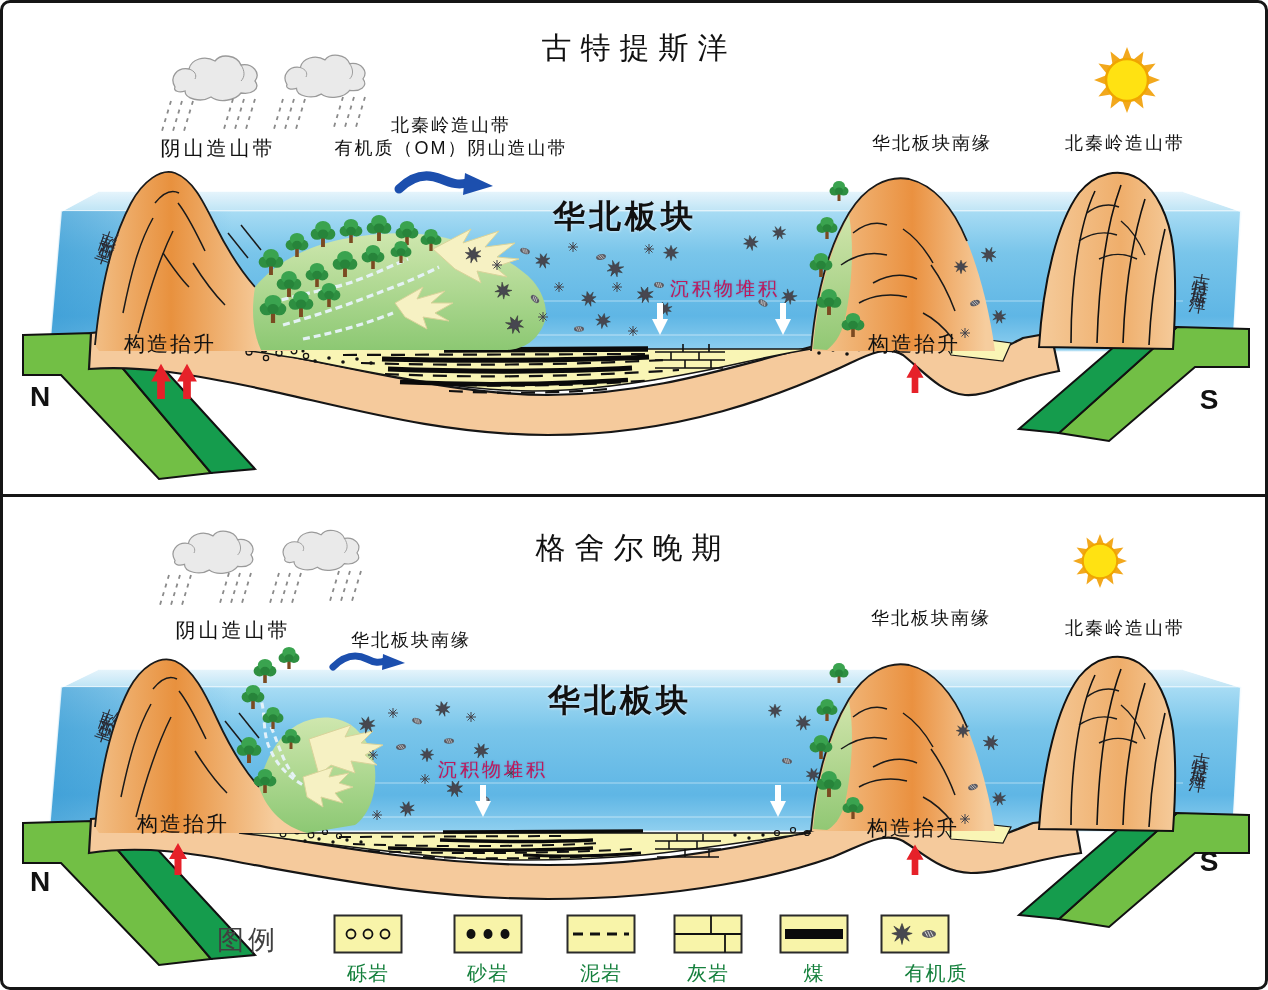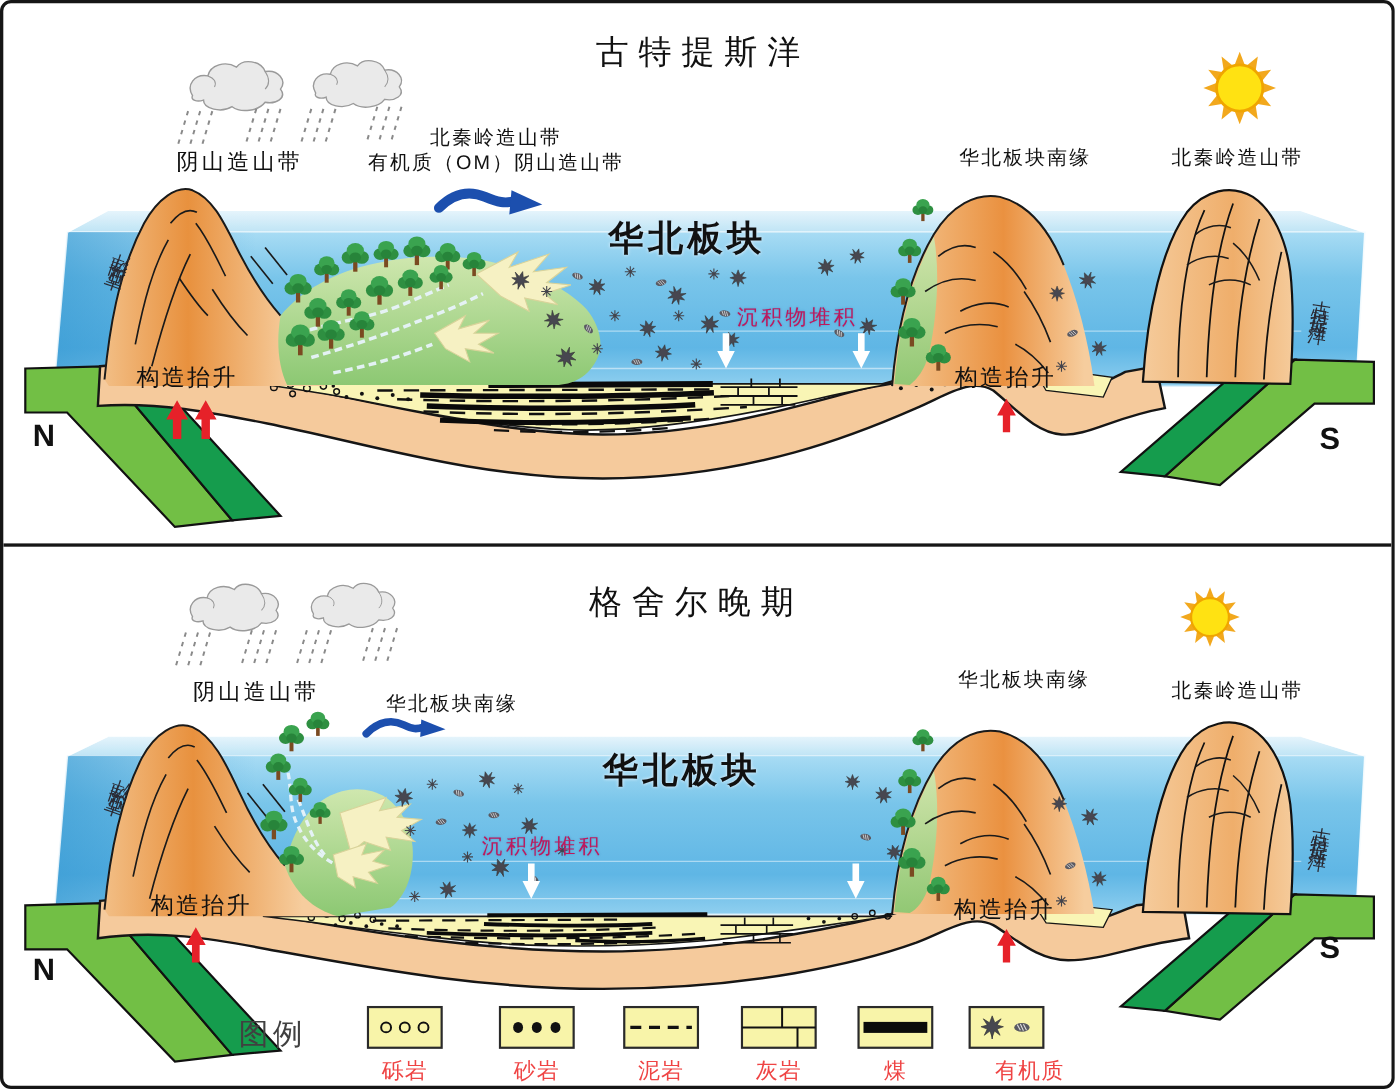--- a/index.html
+++ b/index.html
@@ -23,21 +23,21 @@
   .white-lab{color:#be185d;font-size:19px;letter-spacing:3px;text-shadow:0 0 2px rgba(40,90,140,.4);}
   .uplift{font-size:21px;letter-spacing:2px;}
   .compass{font-size:28px;font-weight:700;}
   .vlab{writing-mode:vertical-rl;letter-spacing:6px;font-size:17px;color:#2a2a33;}
   .vlab.flip{transform:translate(-50%,-50%) rotate(199deg);}
   .vlab.tilt{transform:translate(-50%,-50%) rotate(9deg);}
   
   #legend{position:absolute;left:0;top:905px;width:1268px;height:80px;}
   .leg-title{position:absolute;font-size:27px;letter-spacing:4px;color:#404040;}
   .leg-box{position:absolute;top:6px;}
-  .leg-label{position:absolute;top:52px;font-size:20px;color:#ef4444;transform:translateX(-50%);
+  .leg-label{position:absolute;top:52px;font-size:20px;color:#15803d;transform:translateX(-50%);
        white-space:nowrap;letter-spacing:1px;}
 </style>
 </head>
 <body>
 
 <div id="stage">
 
 <svg width="0" height="0" style="position:absolute" aria-hidden="true">
   <defs>
     <linearGradient id="gWater" x1="0" y1="0" x2="0" y2="1">

